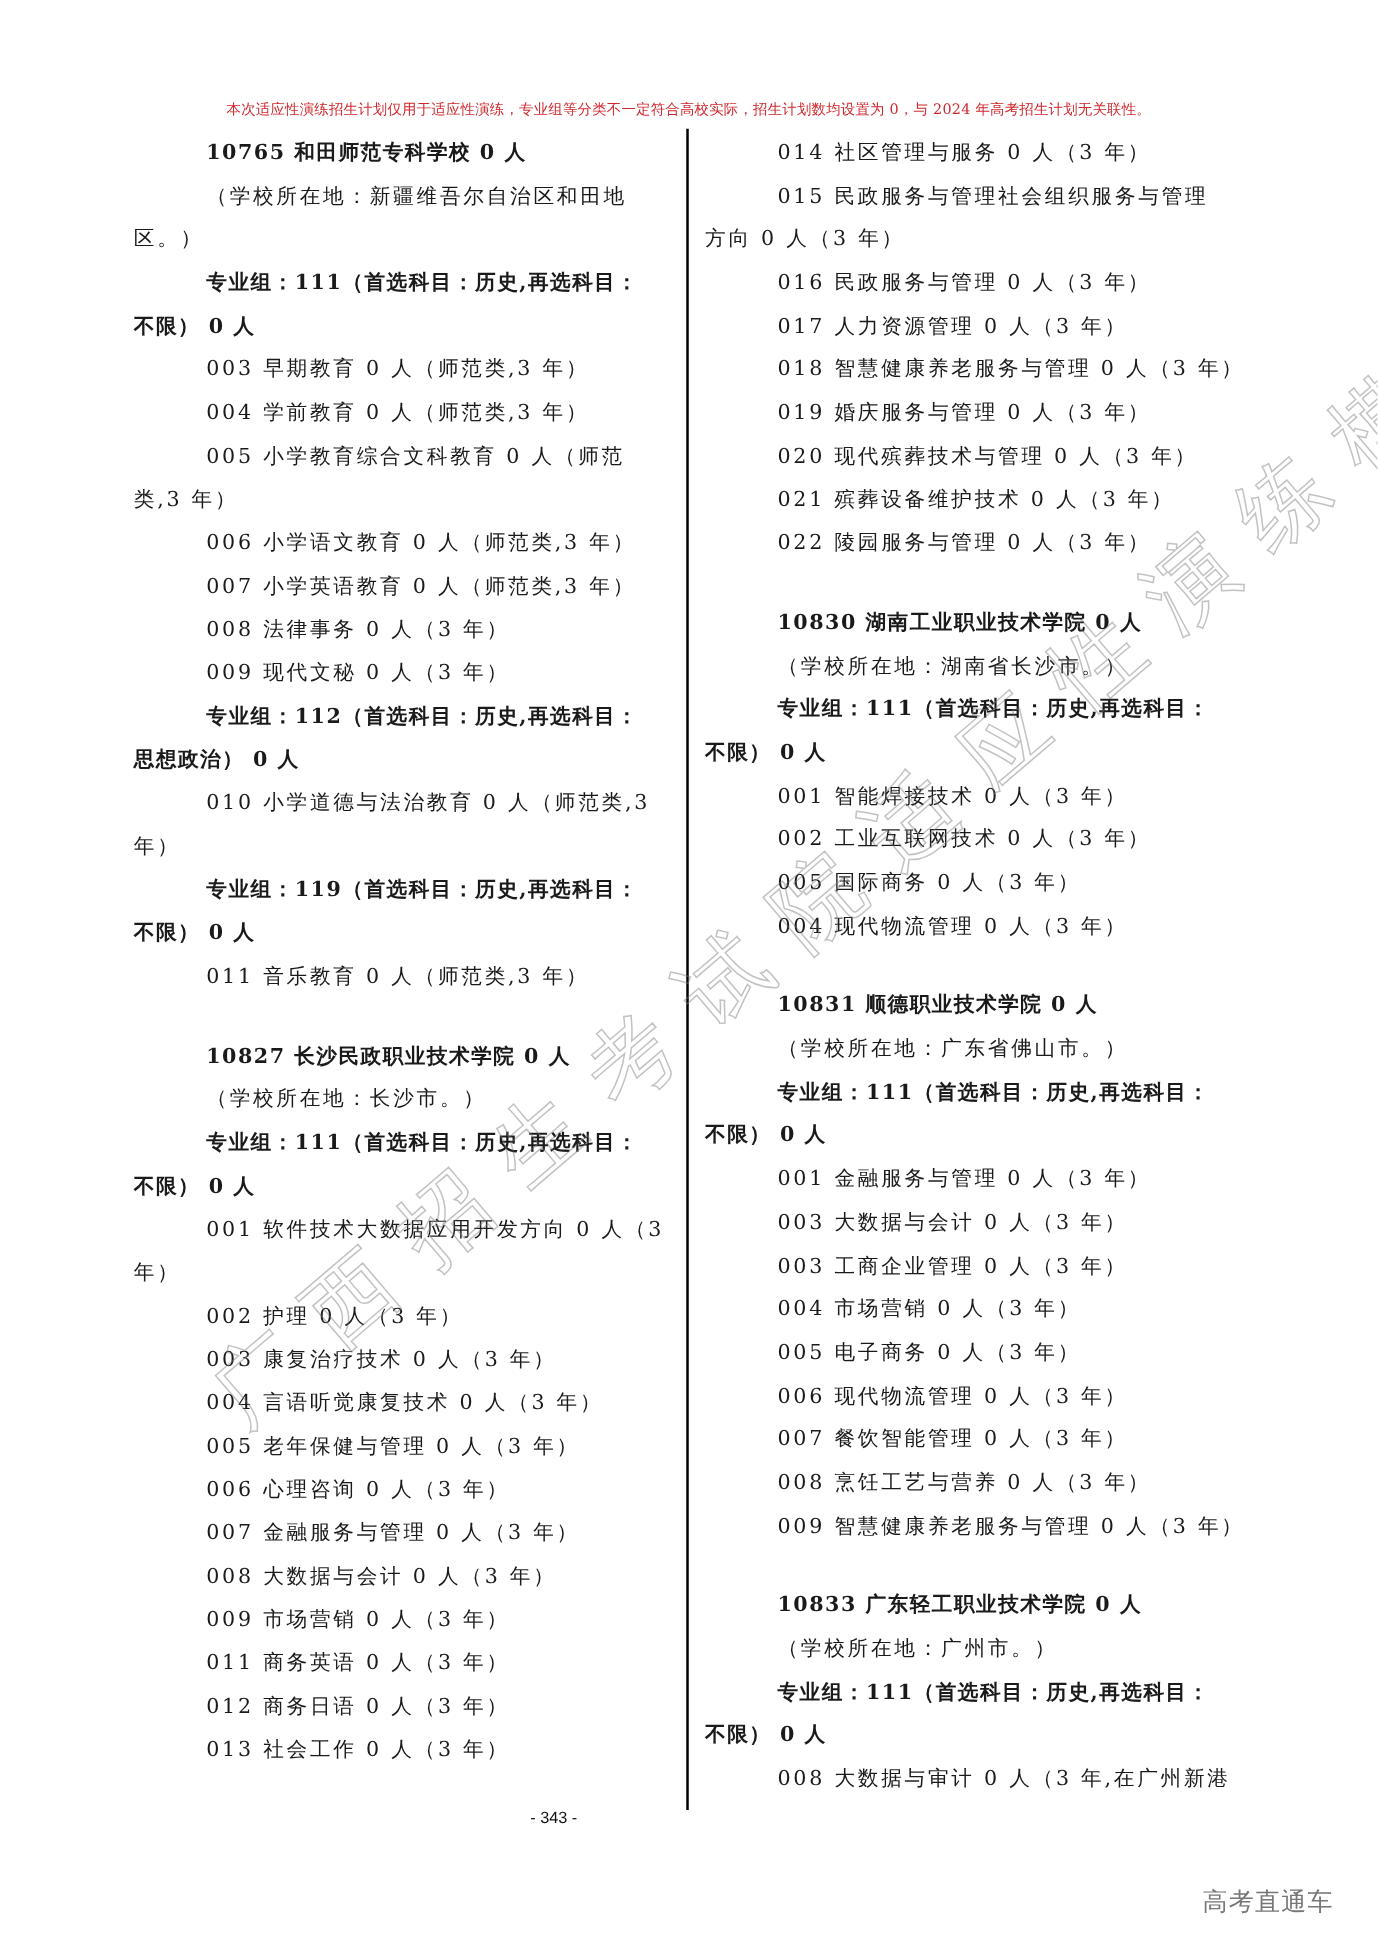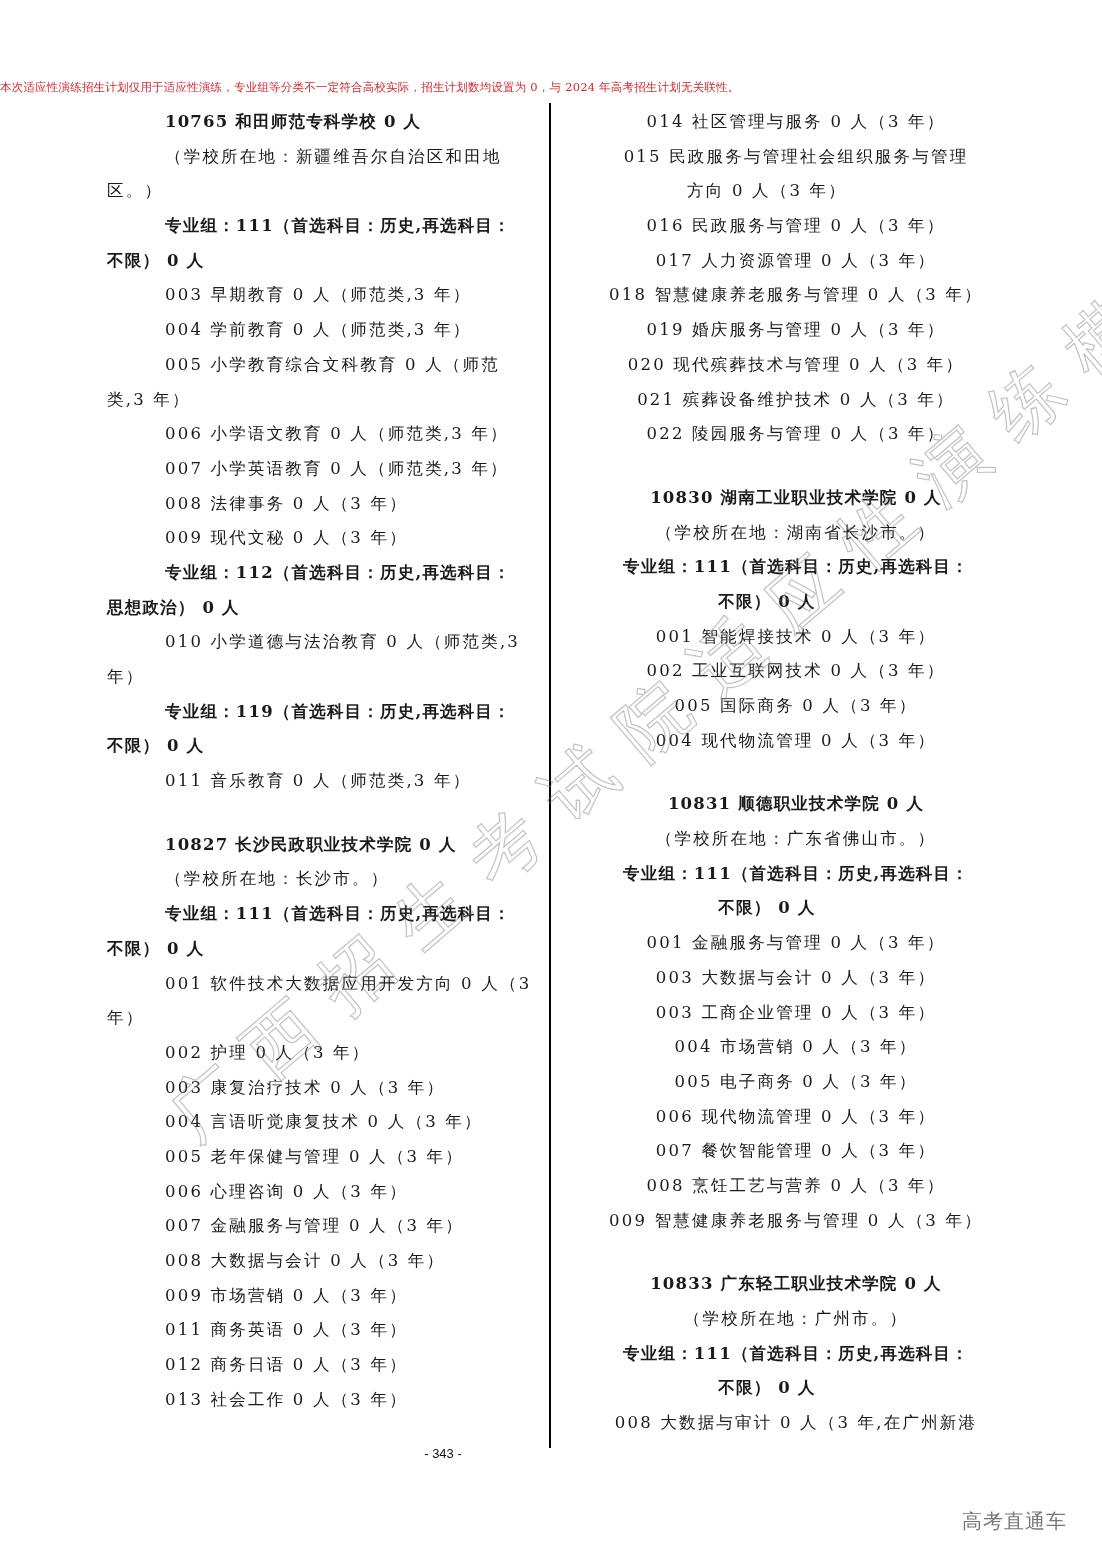--- a/index.html
+++ b/index.html
@@ -1,23 +1,23 @@
 <!DOCTYPE html>
 <html><head>
 <meta charset="utf-8">
 <style>
   html, body { margin: 0; padding: 0; background: #ffffff; }
   body { width: 1102px; height: 1559px; position: relative; overflow: hidden;
          font-family: "DejaVu Serif", "Liberation Serif", serif; color: #1a1a1a; }
-  .notice { position: absolute; left: 0; right: 0; top: 80px; 
+  .notice { position: absolute; left: 0; right: 0; top: 80px; text-align: center;
             font-size: 11.5px; color: #d0282e; letter-spacing: 0.2px; white-space: nowrap; }
   .divider { position: absolute; left: 549px; top: 103px; width: 1.5px; height: 1345px; background: #000; }
   .col { position: absolute; top: 105px; width: 438px; }
   .col.left { left: 107px; }
-  .col.right { left: 548px; text-align: center; }
+  .col.right { left: 564px; }
   .line { font-size: 16.5px; line-height: 34.7px; height: 34.7px; white-space: nowrap; letter-spacing: 2.2px; }
   .ind { padding-left: 58px; }
   .bold { font-weight: bold; letter-spacing: 1.2px; }
   .gap { height: 29px; }
   .pageno { position: absolute; top: 1446px; left: 0; width: 886px; text-align: center;
             font-family: "Liberation Sans", sans-serif; font-size: 13px; color: #111; }
   .brand { position: absolute; left: 962px; top: 1508px; font-family: Liberation Sans, sans-serif;
            font-size: 20px; color: #777; letter-spacing: 1px; }
   .watermark { position: absolute; left: 150px; top: 1090px; transform-origin: 0 0; transform: rotate(-40.5deg);
                white-space: nowrap; font-family: "DejaVu Sans", sans-serif; font-size: 70px;

